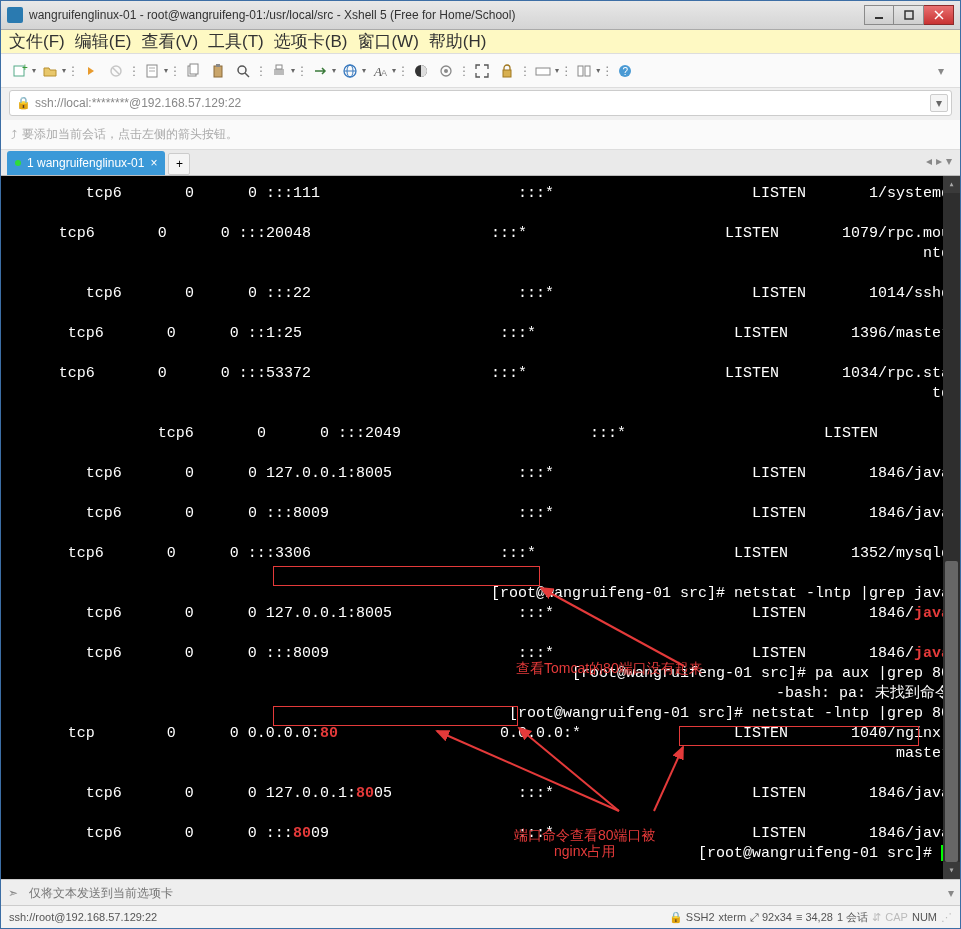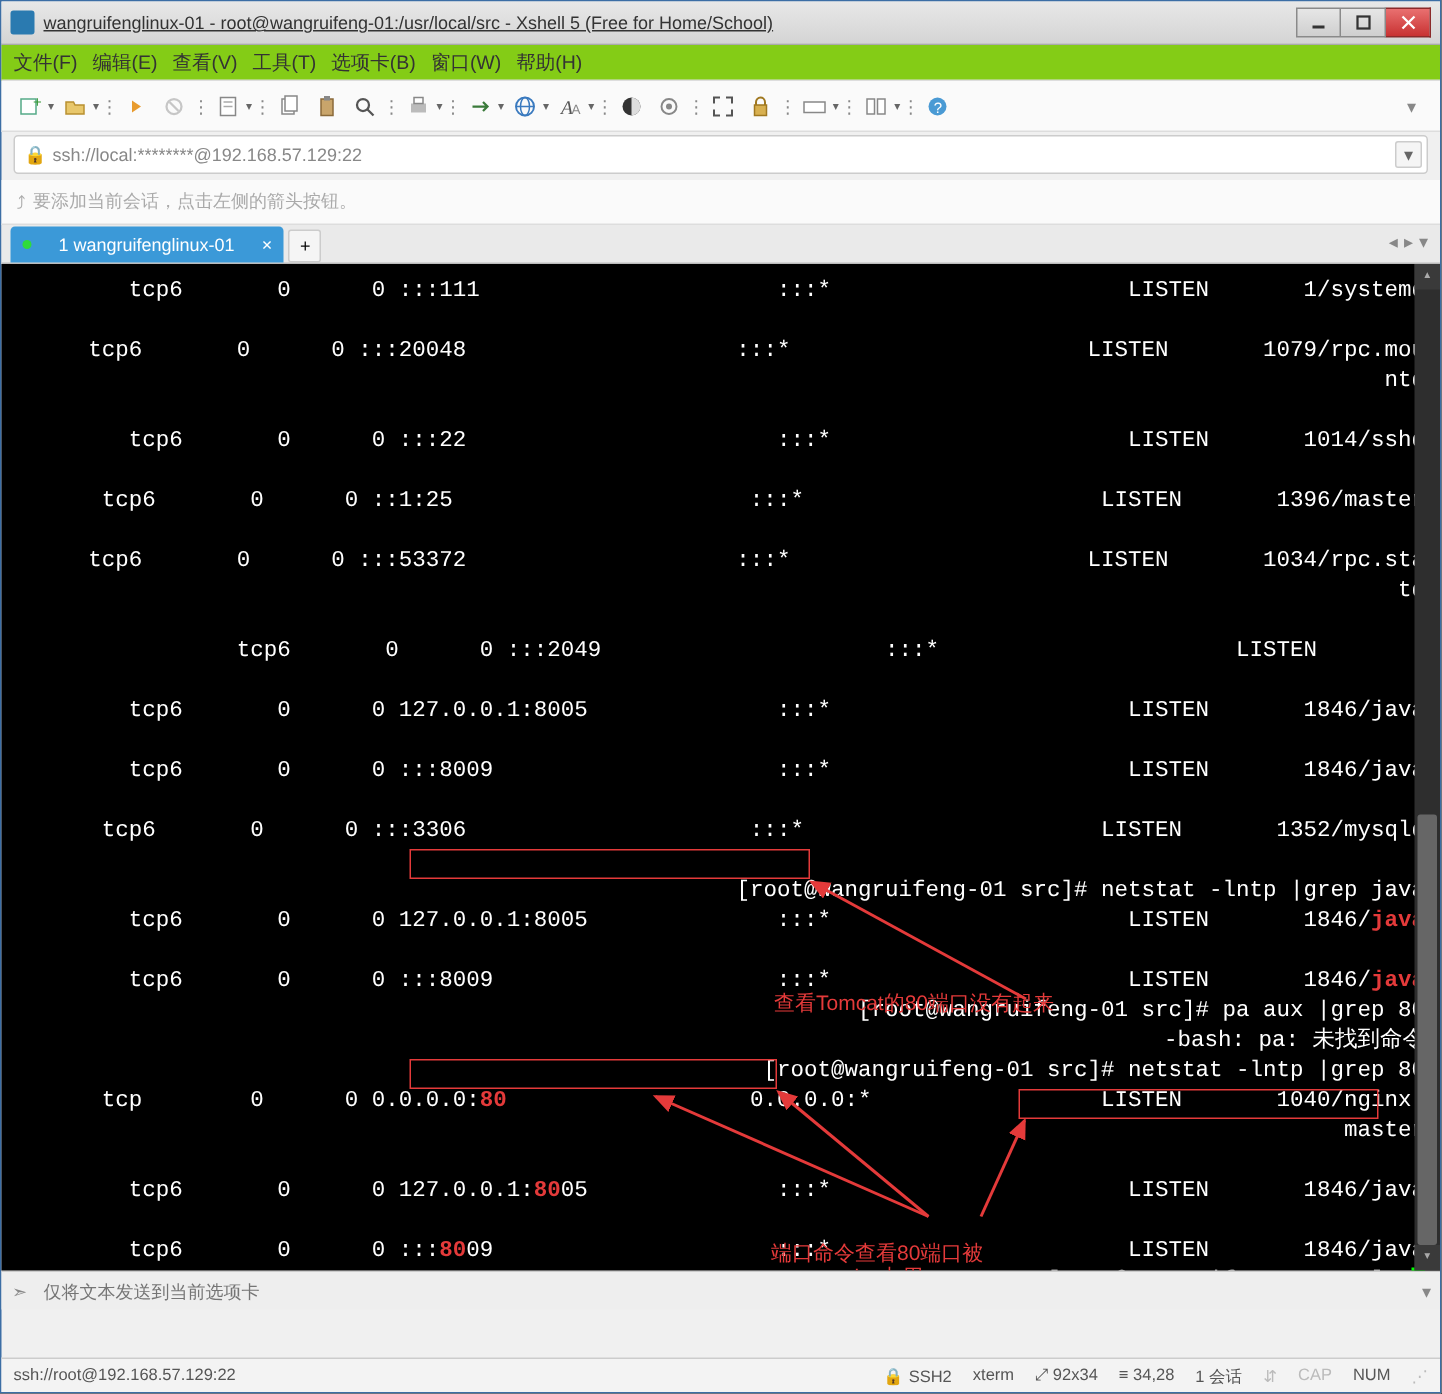--- a/index.html
+++ b/index.html
@@ -1,44 +1,44 @@
 <!DOCTYPE html>
 <html><head>
 <meta charset="utf-8">
 <style>
 * { margin: 0; padding: 0; box-sizing: border-box; }
 body { font-family: "Microsoft YaHei", Tahoma, sans-serif; font-size: 12px; background: #f0f0f0; width: 961px; height: 929px; overflow: hidden; }
 
 .window { width: 961px; height: 929px; display: flex; flex-direction: column; border: 1px solid #3c6ea5; }
 .titlebar { height: 29px; background: linear-gradient(to bottom, #e8e8e8, #d4d4d4); display: flex; align-items: center; padding: 0 6px; border-bottom: 1px solid #aaa; }
 .titlebar-icon { width: 16px; height: 16px; background: #2a7ab0; border-radius: 2px; margin-right: 6px; }
-.titlebar-title { flex: 1; color: #333; text-decoration: underline; }
+.titlebar-title { flex: 1; color: #333; }
 .win-btns { display: flex; gap: 0; }
 .win-btn { width: 30px; height: 20px; display: flex; align-items: center; justify-content: center; font-family: Arial; }
 .win-min { background: linear-gradient(#e6e6e6,#cfcfcf); border: 1px solid #8a8a8a; }
 .win-max { background: linear-gradient(#e6e6e6,#cfcfcf); border: 1px solid #8a8a8a; border-left: none; }
 .win-close { background: linear-gradient(#e97070,#c83232); border: 1px solid #8b2a2a; border-left: none; color: #fff; }
 
-.menubar { height: 24px; background: #84cc16; display: flex; align-items: center; padding: 0 8px; gap: 10px; border-bottom: 1px solid #ddd; font-size: 13px; color: #333; }
+.menubar { height: 24px; background: #fef9c3; display: flex; align-items: center; padding: 0 8px; gap: 10px; border-bottom: 1px solid #ddd; font-size: 17px; color: #333; }
 
 .toolbar { height: 34px; background: #fafafa; display: flex; align-items: center; padding: 0 8px; gap: 3px; border-bottom: 1px solid #ddd; }
 .tbtn { width: 22px; height: 22px; display: inline-flex; align-items: center; justify-content: center; border-radius: 2px; }
 .tbtn-sep { width: 8px; display: inline-flex; align-items: center; justify-content: center; color: #888; }
 .tb-dd { font-size: 8px; color: #666; margin-left: -2px; }
 .tbtn svg { display:block; }
 
 .addressbar { height: 26px; background: #fff; border: 1px solid #ccc; margin: 2px 8px 0 8px; display: flex; align-items: center; padding: 0 6px; font-size: 12px; color: #888; border-radius: 3px; position: relative; }
 .addr-plus { position:absolute; right:3px; top:3px; width:18px; height:18px; border:1px solid #ccc; border-radius:2px; display:flex; align-items:center; justify-content:center; background:#f5f5f5; color:#666;}
 .lock-icon { margin-right: 4px; color: #888; }
 
 .tipbar { height: 30px; background: #fafafa; display: flex; align-items: center; padding: 0 10px; color: #aaa; border-bottom: 1px solid #ddd; margin-top: 4px;}
 .tip-icon { margin-right: 5px; }
 
 .tabbar { height: 26px; background: #eaeaea; display: flex; align-items: flex-end; padding-left: 6px; position: relative; border-bottom: 1px solid #bbb;}
-.tab { height: 24px; background: #3b99d8; color: #fff; display: flex; align-items: center; padding: 0 8px; border-radius: 3px 3px 0 0; font-size: 12px; gap: 18px;}
+.tab { height: 24px; background: #3b99d8; color: #fff; display: flex; align-items: center; padding: 0 8px; border-radius: 3px 3px 0 0; font-size: 12px; gap: 6px;}
 .tab .dot { width: 6px; height: 6px; background: #2fdc3b; border-radius: 50%; }
 .tab-close { font-size: 12px; cursor: pointer; }
 .tab-add { width: 22px; height: 22px; margin-left: 3px; background: #f5f5f5; border: 1px solid #ccc; display: flex; align-items: center; justify-content: center; border-radius: 2px; }
 .tab-scroll { position:absolute; right:8px; top:4px; color:#888; display:flex; gap:4px;}
 
 .terminal { flex: 1; background: #000; color: #fff; font-family: "Courier New", monospace; font-size: 15px; padding: 8px 10px; position: relative; overflow: hidden; white-space: pre; line-height: 20px; }
 .hi80 { color: #e43a3a; font-weight: bold; }
 .annotation { position: absolute; color: #e43a3a; font-family: "Microsoft YaHei", sans-serif; font-size: 14px; white-space: normal; text-align: center; line-height: 16px;}
 .box { position: absolute; border: 1px solid #e43a3a; }
 .arrow { position: absolute; pointer-events: none; }
@@ -46,21 +46,21 @@
 .term-scroll { position:absolute; right:0; top:0; bottom:0; width:17px; background:#2e2e2e; }
 .term-scroll .track { position:absolute; top:17px; bottom:17px; left:0; right:0; }
 .term-scroll .thumb { position:absolute; left:2px; right:2px; background:#666; border-radius:2px;}
 .term-scroll .sbtn { position:absolute; left:0; right:0; height:17px; background:#3a3a3a; color:#aaa; display:flex; align-items:center; justify-content:center; font-size:10px;}
 
 .sendbar { height: 26px; background: #eee; display: flex; align-items: center; border-top: 1px solid #ccc; }
 .sendbar .icon { width: 24px; text-align: center; color: #888; }
 .sendbar input { flex: 1; border: none; background: transparent; color: #7f1d1d; font-size: 12px; padding: 0 4px; outline: none;}
 .sendbar .dd { width:18px; color:#888; text-align:center;}
 
-.statusbar { height: 23px; background: #f3f3f3; border-top: 1px solid #ccc; display: flex; align-items: center; padding: 0 8px; font-size: 11px; color: #555; gap: 14px; margin-top: 32px; }
+.statusbar { height: 23px; background: #f3f3f3; border-top: 1px solid #ccc; display: flex; align-items: center; padding: 0 8px; font-size: 11px; color: #555; gap: 4px; }
 .statusbar .left { flex: 1; }
 .stat-sep{ color:#bbb;}
 </style>
 </head>
 <body>
 
 <div class="window">
 
   <div class="titlebar">
     <div class="titlebar-icon"></div>

